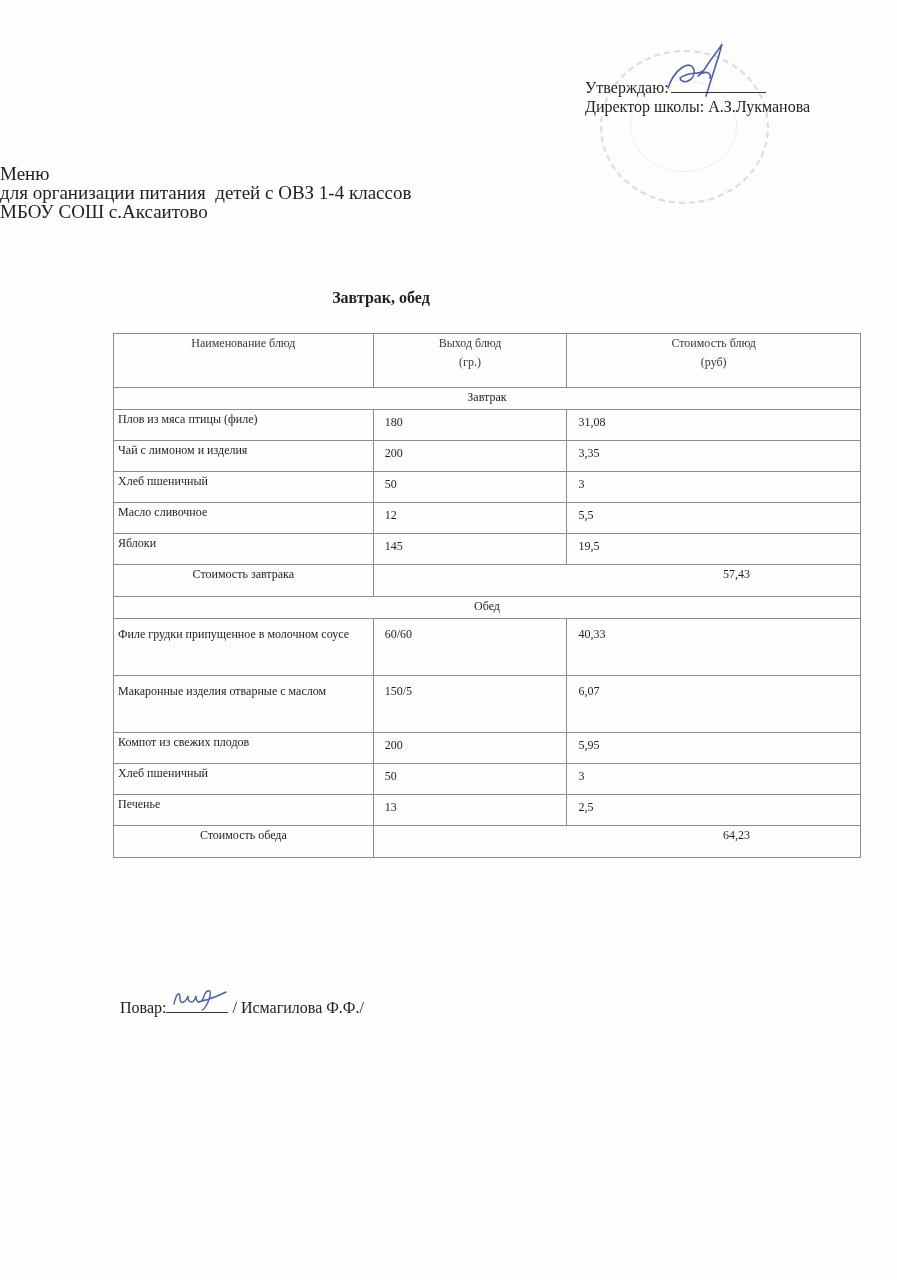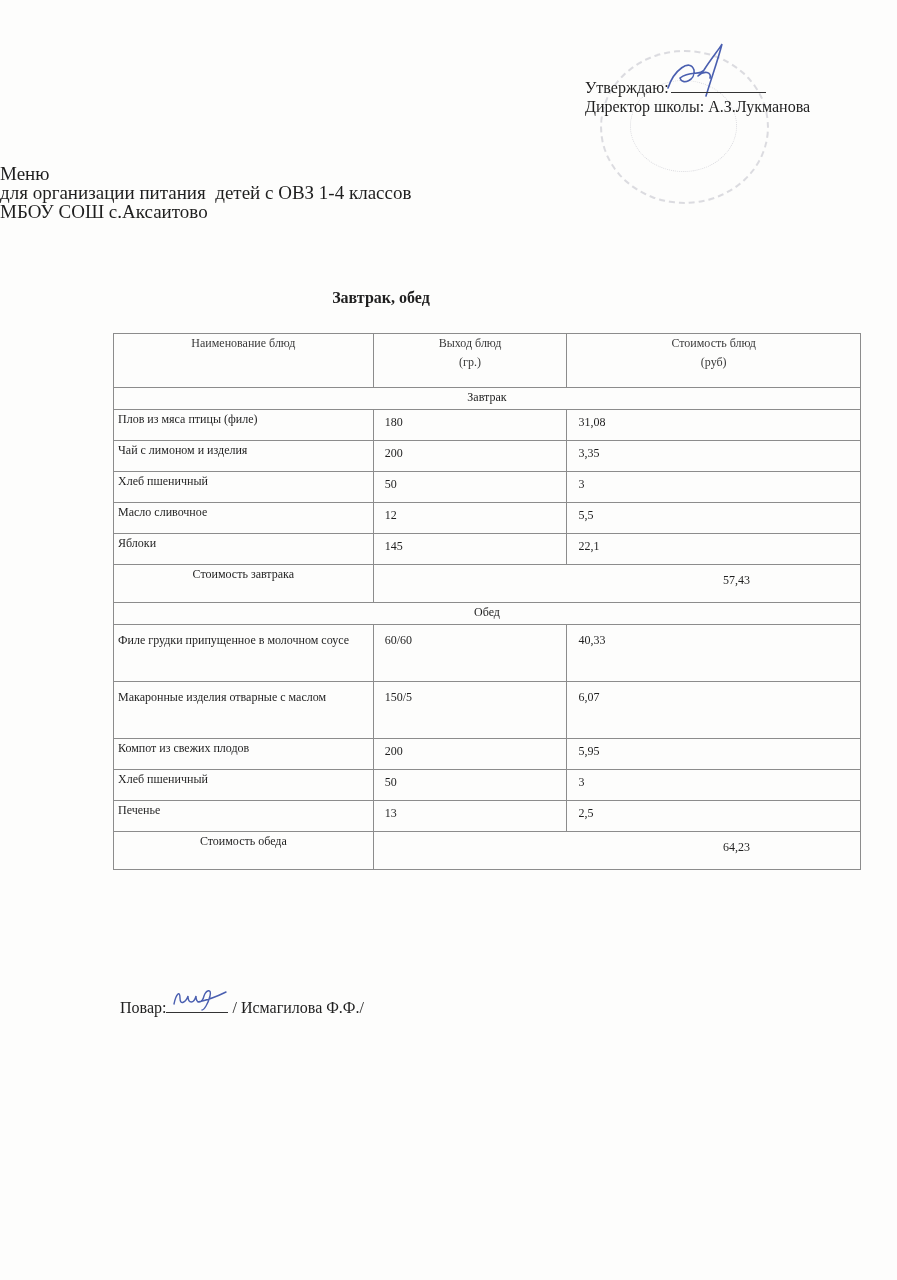--- a/index.html
+++ b/index.html
@@ -121,21 +121,21 @@
       padding-top: 6px;
     }
     .row td.num { vertical-align: top; padding-top: 3px; padding-left: 11px; }
     .row.tall td.num { padding-top: 6px; }
     .total td {
       height: 31px;
       font-weight: bold;
       vertical-align: middle;
     }
     .total td.label { text-align: center; }
-    .total td.value { text-align: right; padding-right: 110px; vertical-align: top; padding-top: 6px; }
+    .total td.value { text-align: right; padding-right: 110px; vertical-align: top; }
     .cook {
       position: absolute;
       left: 120px;
       top: 954px;
       font-size: 16px;
       white-space: nowrap;
       margin-top: 44px;
     }
     .cook .blank {
       display: inline-block;
@@ -212,21 +212,21 @@
       <td class="num">3</td>
     </tr>
     <tr class="row">
       <td>Масло сливочное</td>
       <td class="num">12</td>
       <td class="num">5,5</td>
     </tr>
     <tr class="row">
       <td>Яблоки</td>
       <td class="num">145</td>
-      <td class="num">22,1</td>
+      <td class="num">19,5</td>
     </tr>
     <tr class="total">
       <td class="label">Стоимость завтрака</td>
       <td class="value" colspan="2">57,43</td>
     </tr>
     <tr class="section">
       <td colspan="3">Обед</td>
     </tr>
     <tr class="row tall">
       <td>Филе грудки припущенное в молочном соусе</td>

